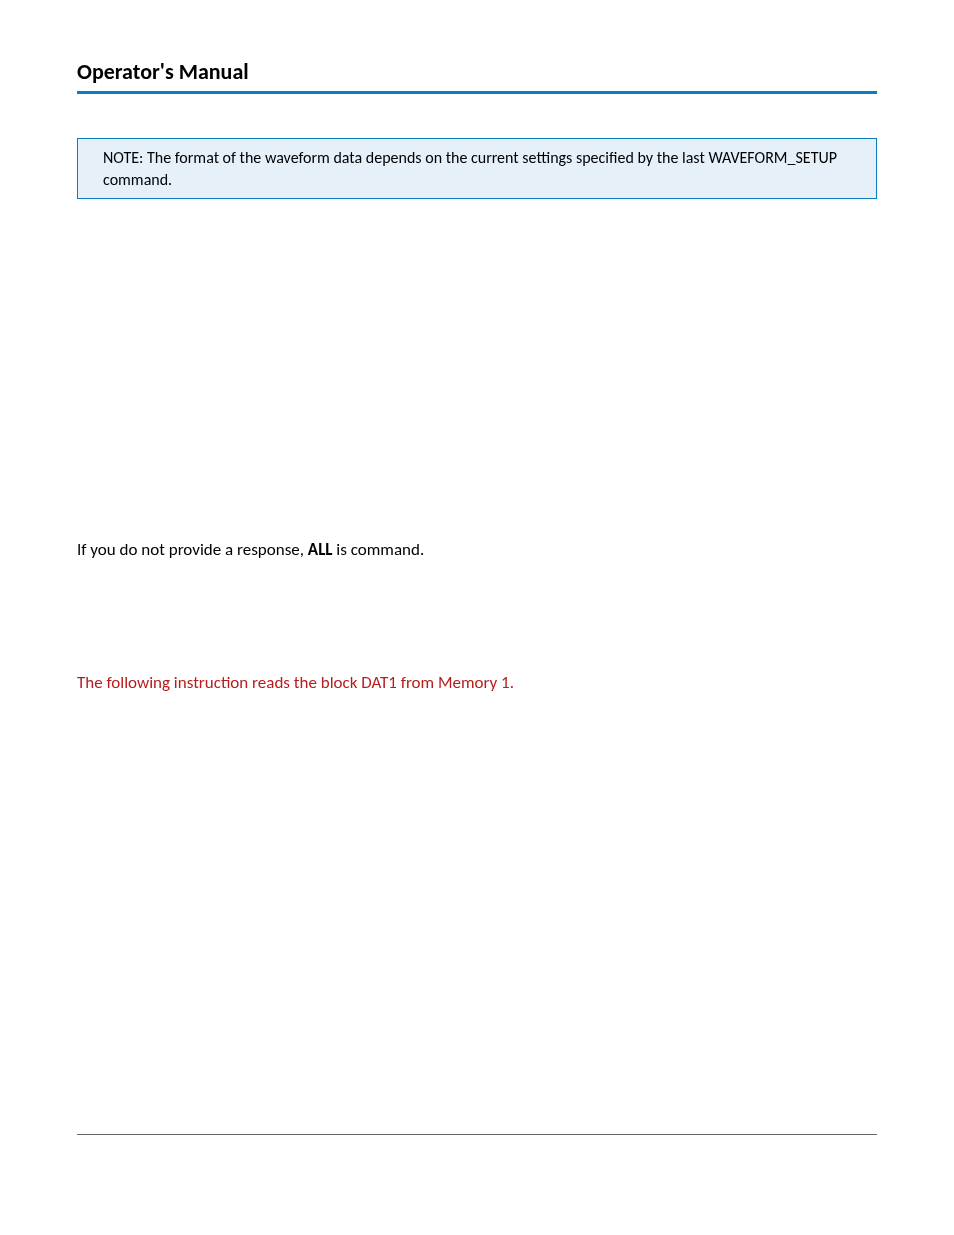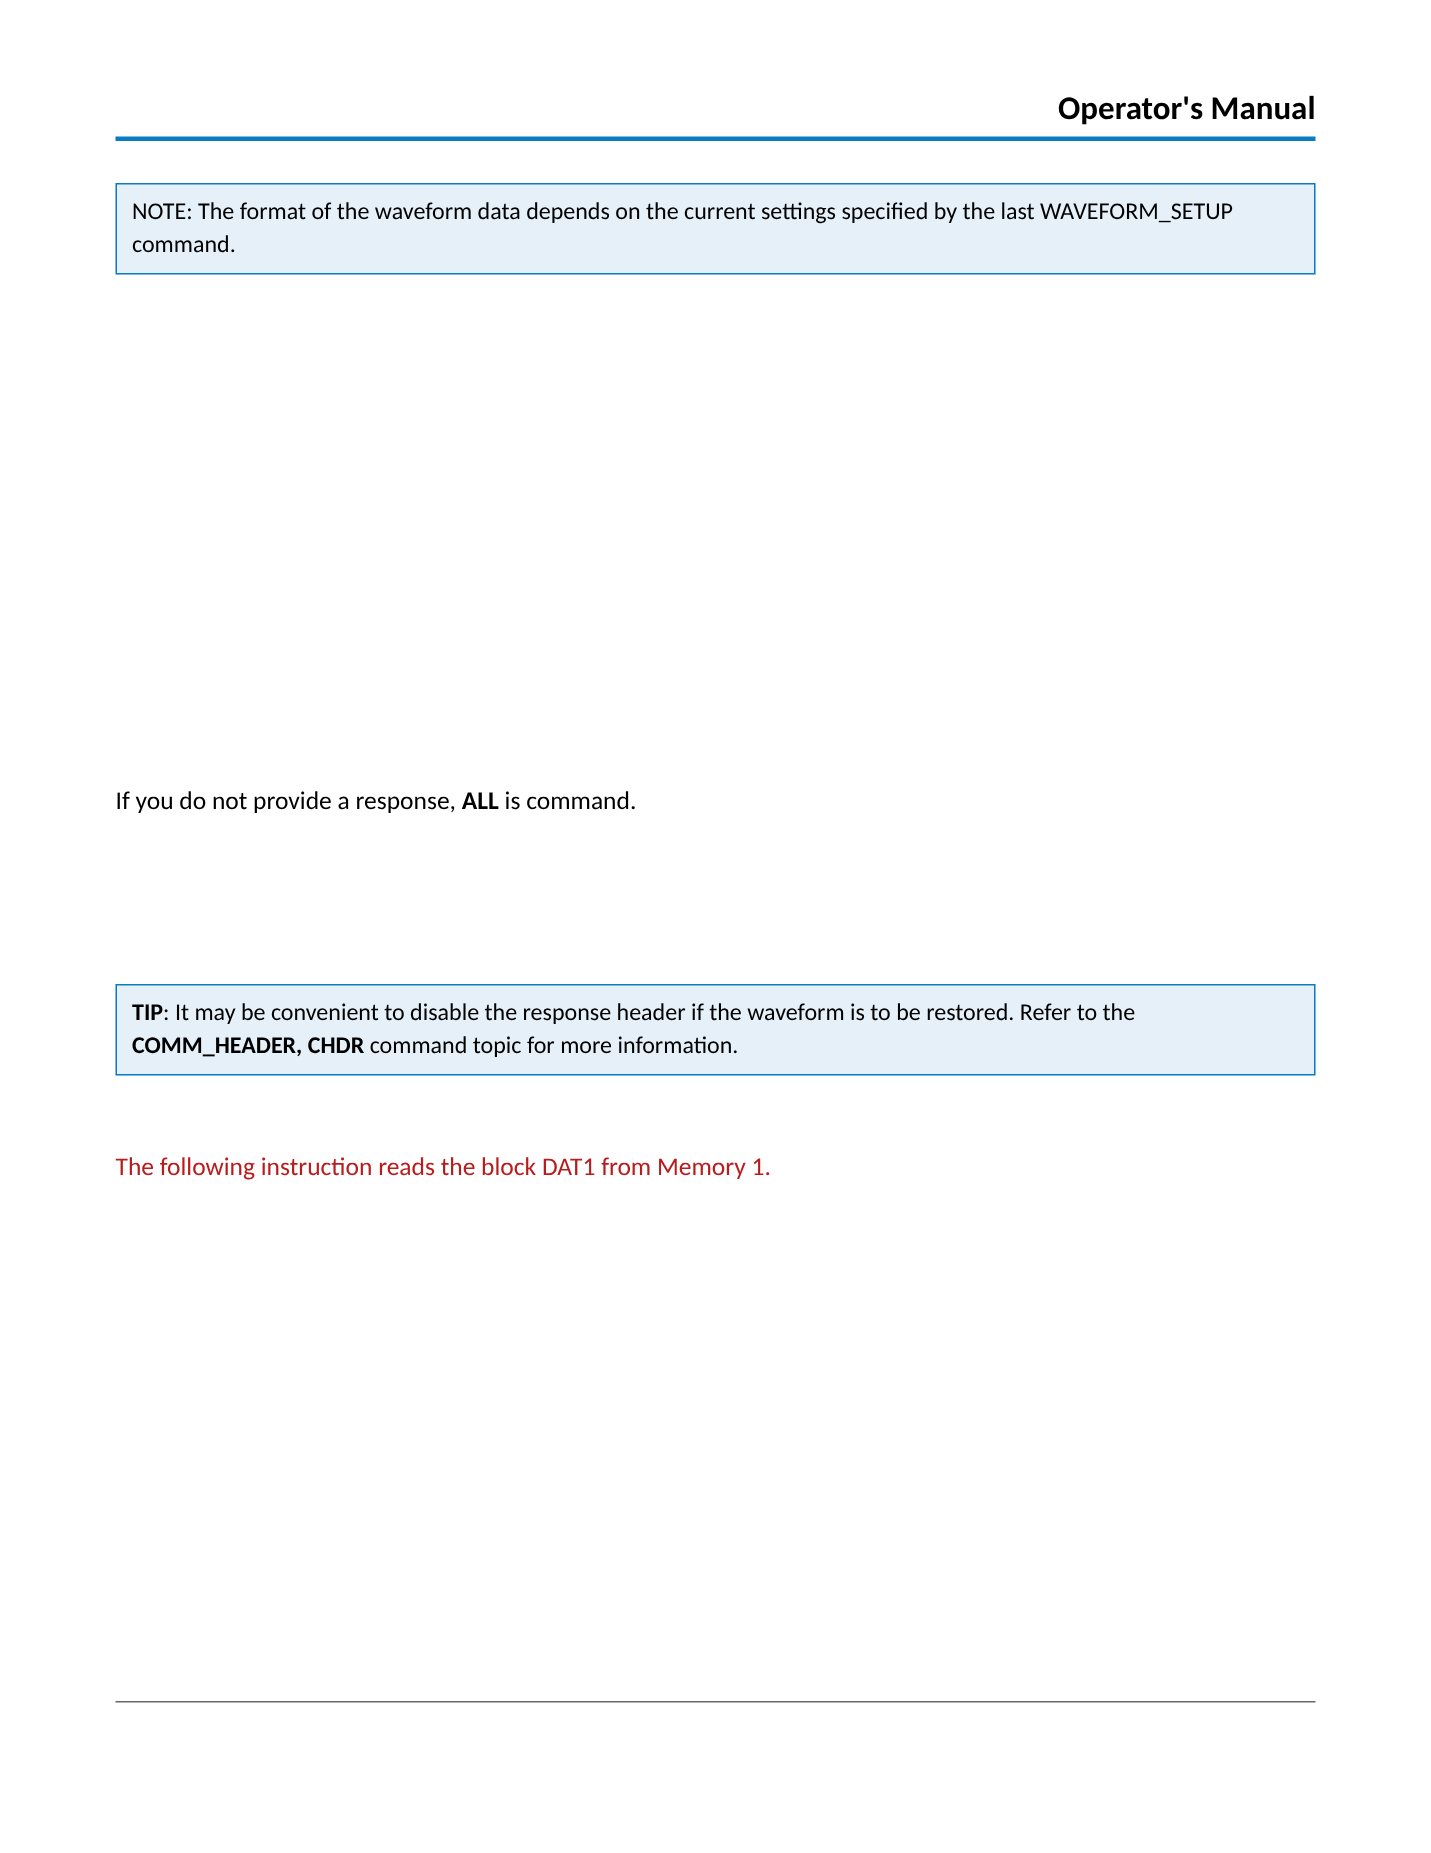--- a/index.html
+++ b/index.html
@@ -11,34 +11,34 @@
       font-family: Calibri, Arial, sans-serif;
       background: #ffffff;
       width: 954px;
       height: 1235px;
       position: relative;
     }
     .page {
       padding: 58px 77px 58px 77px;
     }
     .header {
-      text-align: right;
+      text-align: left;
       border-bottom: 3px solid #0a7dc2;
       padding-bottom: 6px;
-      margin-bottom: 28px;
+      margin-bottom: 44px;
     }
     .header-title {
       font-size: 22px;
       font-weight: bold;
       color: #000;
     }
     .note-box {
       background-color: #e5f0f9;
       border: 1px solid #0a7dc2;
-      padding: 8px 10px;
+      padding: 8px 25px;
       font-size: 16px;
       line-height: 1.35;
       color: #000;
       margin-bottom: 340px;
     }
     .body-text {
       font-size: 17px;
       color: #000;
       line-height: 1.35;
       margin-bottom: 110px;
@@ -80,22 +80,19 @@
   </div>
 
   <div class="note-box">
     <span>NOTE: The format of the waveform data depends on the current settings specified by the last WAVEFORM_SETUP command.</span>
   </div>
 
   <div class="body-text">
     <span>If you do not provide a response, </span><strong>ALL</strong><span> is command.</span>
   </div>
 
-  <div class="tip-box">
-    <strong>TIP</strong><span>: It may be convenient to disable the response header if the waveform is to be restored. Refer to the </span><strong>COMM_HEADER, CHDR</strong><span> command topic for more information.</span>
-  </div>
 
   <div class="example-text">
     <span>The following instruction reads the block DAT1 from Memory 1.</span>
   </div>
 </div>
 
 <div class="footer-rule"></div>
 
 </body></html>

